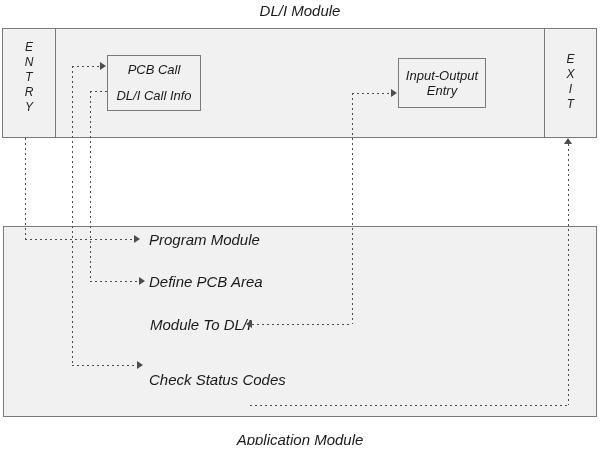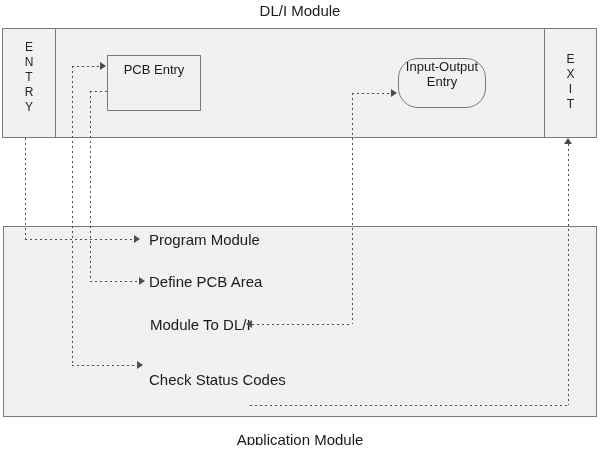--- a/index.html
+++ b/index.html
@@ -4,21 +4,21 @@
 <style>
   :root{
     --fill:#f1f1f1;
     --border:#7a7a7a;
     --dash:#4d4d4d;
     --text:#1a1a1a;
   }
   html,body{margin:0;padding:0;background:#fff;}
   #stage{
     position:relative;width:600px;height:445px;background:#fff;
-    font-family:"Liberation Sans",sans-serif;color:var(--text);overflow:hidden;
+    font-family:"Liberation Sans",sans-serif;color:var(--text);overflow:hidden;font-style:italic;
   }
   .centered-label{
     position:absolute;left:0;width:600px;text-align:center;
     font-size:15px;color:var(--text);
   }
   .big-box{
     position:absolute;background:var(--fill);
     border:1px solid var(--border);box-sizing:border-box;z-index:1;
   }
   #dl-module-box{left:2px;top:28px;width:595px;height:110px;}
@@ -31,21 +31,21 @@
     font-size:12px;line-height:15px;white-space:pre-line;color:#222;
   }
   #entry-label{top:11px;}
   #exit-label{top:23px;}
   .inner-box{
     position:absolute;background:var(--fill);border:1px solid var(--border);
     box-sizing:border-box;z-index:2;text-align:center;font-size:13px;
     display:flex;flex-direction:column;align-items:center;
   }
   #pcb-box{left:107px;top:55px;width:94px;height:56px;justify-content:space-between;padding:6px 2px 7px;}
-  #io-box{left:398px;top:58px;width:88px;height:50px;justify-content:flex-start;line-height:15px;border-radius:20px;}
+  #io-box{left:398px;top:58px;width:88px;height:50px;justify-content:center;line-height:15px;}
   .step-label{
     position:absolute;font-size:15px;color:var(--text);z-index:4;white-space:nowrap;
   }
   #step-program-entry{left:149px;top:231px;}
   #step-define-pcb-area{left:149px;top:273px;}
   #step-calls-to-dli{left:150px;top:316px;}
   #step-check-status-codes{left:149px;top:358px;margin-top:13px;}
   #step-termination{left:149px;top:397px;}
   #page-title{top:2px;}
   #footer-label{top:431px;}
@@ -79,21 +79,22 @@
     </div>
     <div id="exit-section" class="compartment">
       <div id="exit-label" class="vert-letters">E
 X
 I
 T</div>
     </div>
   </div>
 
   <div id="pcb-box" class="inner-box">
-    <span>PCB Entry</span>
+    <span>PCB Call</span>
+    <span>DL/I Call Info</span>
   </div>
 
   <div id="io-box" class="inner-box">
     <span>Input-Output</span>
     <span>Entry</span>
   </div>
 
   <div id="app-program-box" class="big-box"></div>
 
   <div id="step-program-entry" class="step-label">Program Module</div>

